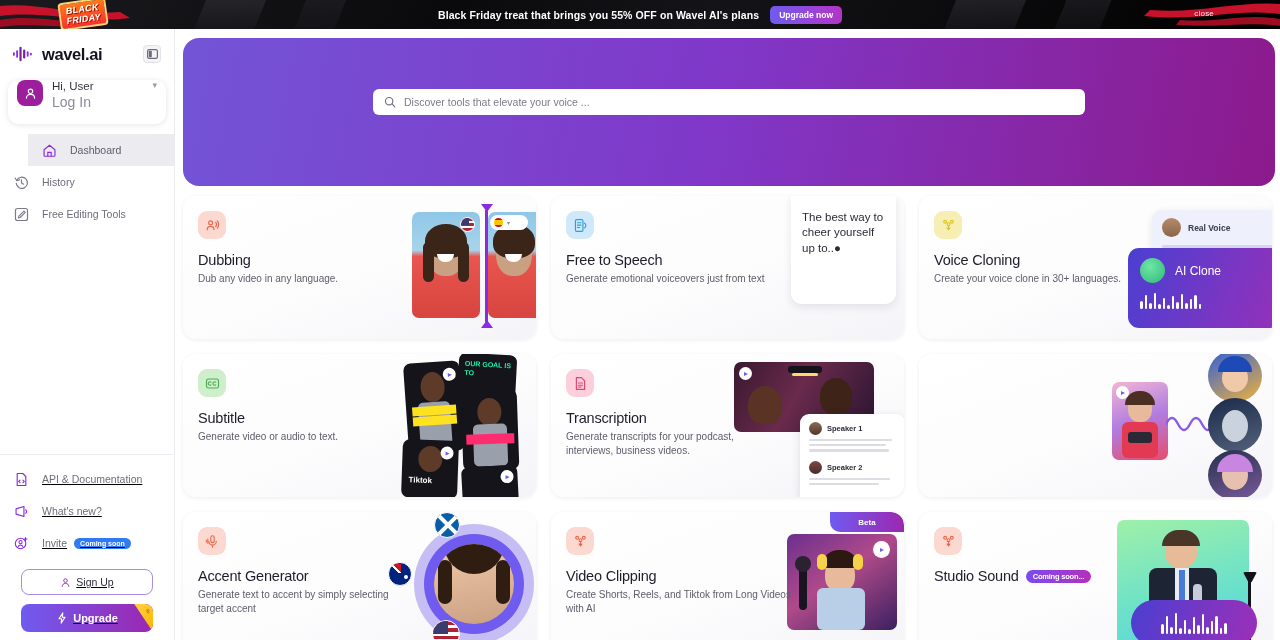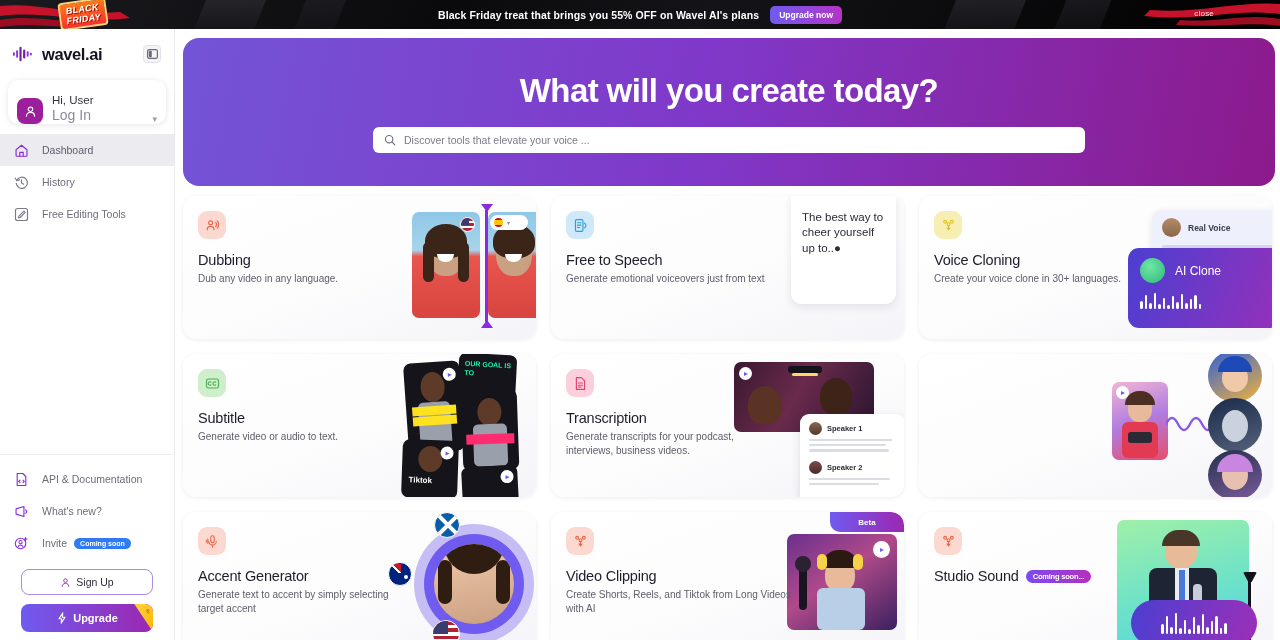--- a/index.html
+++ b/index.html
@@ -92,53 +92,54 @@
     background: #f4f4f7; border: 1px solid #e2e2e9;
     display: flex; align-items: center; justify-content: center;
     cursor: pointer;
   }
 
   .account-card {
     margin: 6px 8px 0 8px;
     height: 44px; border-radius: 11px;
     background: #fff;
     box-shadow: 0 1px 6px rgba(20,20,40,.11);
-    display: flex; align-items: flex-end;
+    display: flex; align-items: flex-start;
     padding: 0 9px; cursor: pointer;
   }
   .avatar {
     width: 26px; height: 26px; border-radius: 8px;
     background: #9c1e9c;
     display: flex; align-items: center; justify-content: center;
     flex: 0 0 26px;
   }
   .acct-txt { margin-left: 9px; line-height: 1.18; }
   .acct-hi { font-size: 11.5px; color: #33333f; }
   .acct-sub { font-size: 14px; color: #8b8b99; }
   .acct-chev { margin-left: auto; color: #9a9aa8; font-size: 9px; }
 
   .nav-list { margin-top: 10px; }
   .nav-item {
     display: flex; align-items: center;
     height: 32px; padding-left: 13px;
     cursor: pointer;
   }
-  .nav-item.active { background: #ececf0; }
+  .nav-item.active { background: #ececf0; margin-left: 28px; }
   .nav-ico {
     width: 17px; height: 17px; flex: 0 0 17px;
     display: flex; align-items: center; justify-content: center;
   }
   .nav-label {
     font-size: 10.5px; color: #6d6d7c; margin-left: 12px;
   }
   .nav-item.active .nav-label { color: #5c5c6b; }
 
   .sidebar-bottom {
     position: absolute; bottom: 0; left: 0; width: 174px;
     padding-bottom: 8px;
+    text-decoration: underline;
   }
   .sb-divider { height: 1px; background: #ededf1; margin: 0 0 8px 0; }
   .badge-soon {
     background: #2f7bf6; color: #fff;
     font-size: 7px; font-weight: bold;
     border-radius: 8px; padding: 2px 6px;
     margin-left: 7px;
   }
   .btn-signup {
     margin: 10px 21px 0 21px;
@@ -436,21 +437,20 @@
       <span class="upg-corner">
           <i>%</i>
         </span>
     </div>
   </div>
 </div>
 
 <div class="main">
 
   <div class="hero">
-    <div class="hero-title">What will you create today?</div>
     <div class="hero-search">
       <svg width="12" height="12" viewBox="0 0 14 14">
         <circle cx="6" cy="6" r="4.3" fill="none" stroke="#6e6e7e" stroke-width="1.3"></circle>
         <path d="M9.3 9.3 12.6 12.6" stroke="#6e6e7e" stroke-width="1.3" stroke-linecap="round"></path>
       </svg>
       <input type="text" placeholder="Discover tools that elevate your voice ..." style="">
     </div>
   </div>
 
   <div class="grid">

